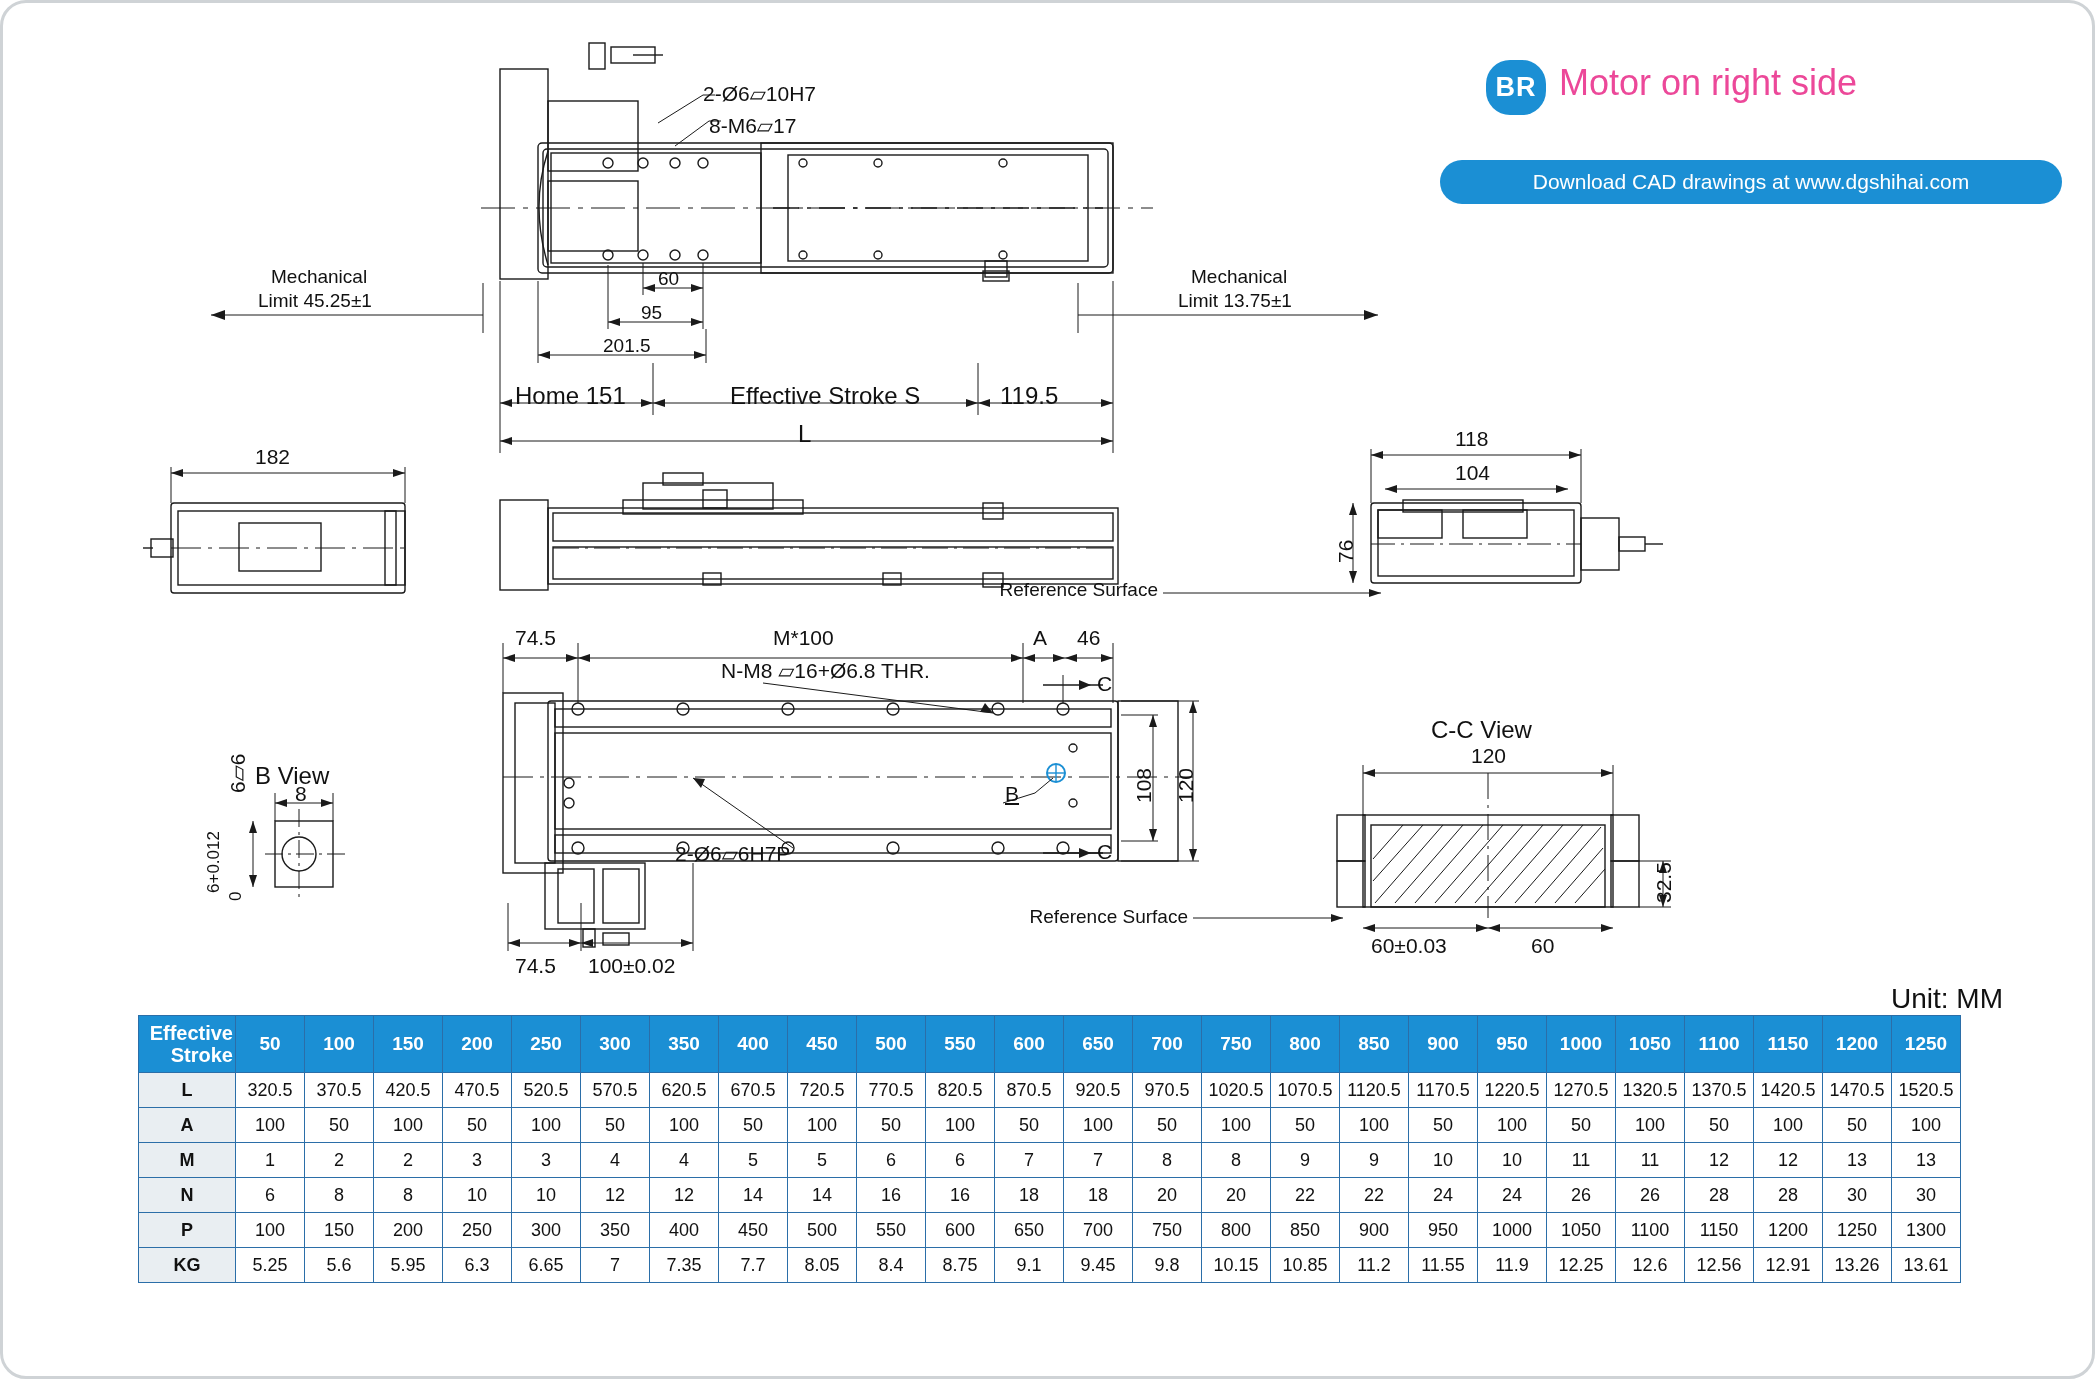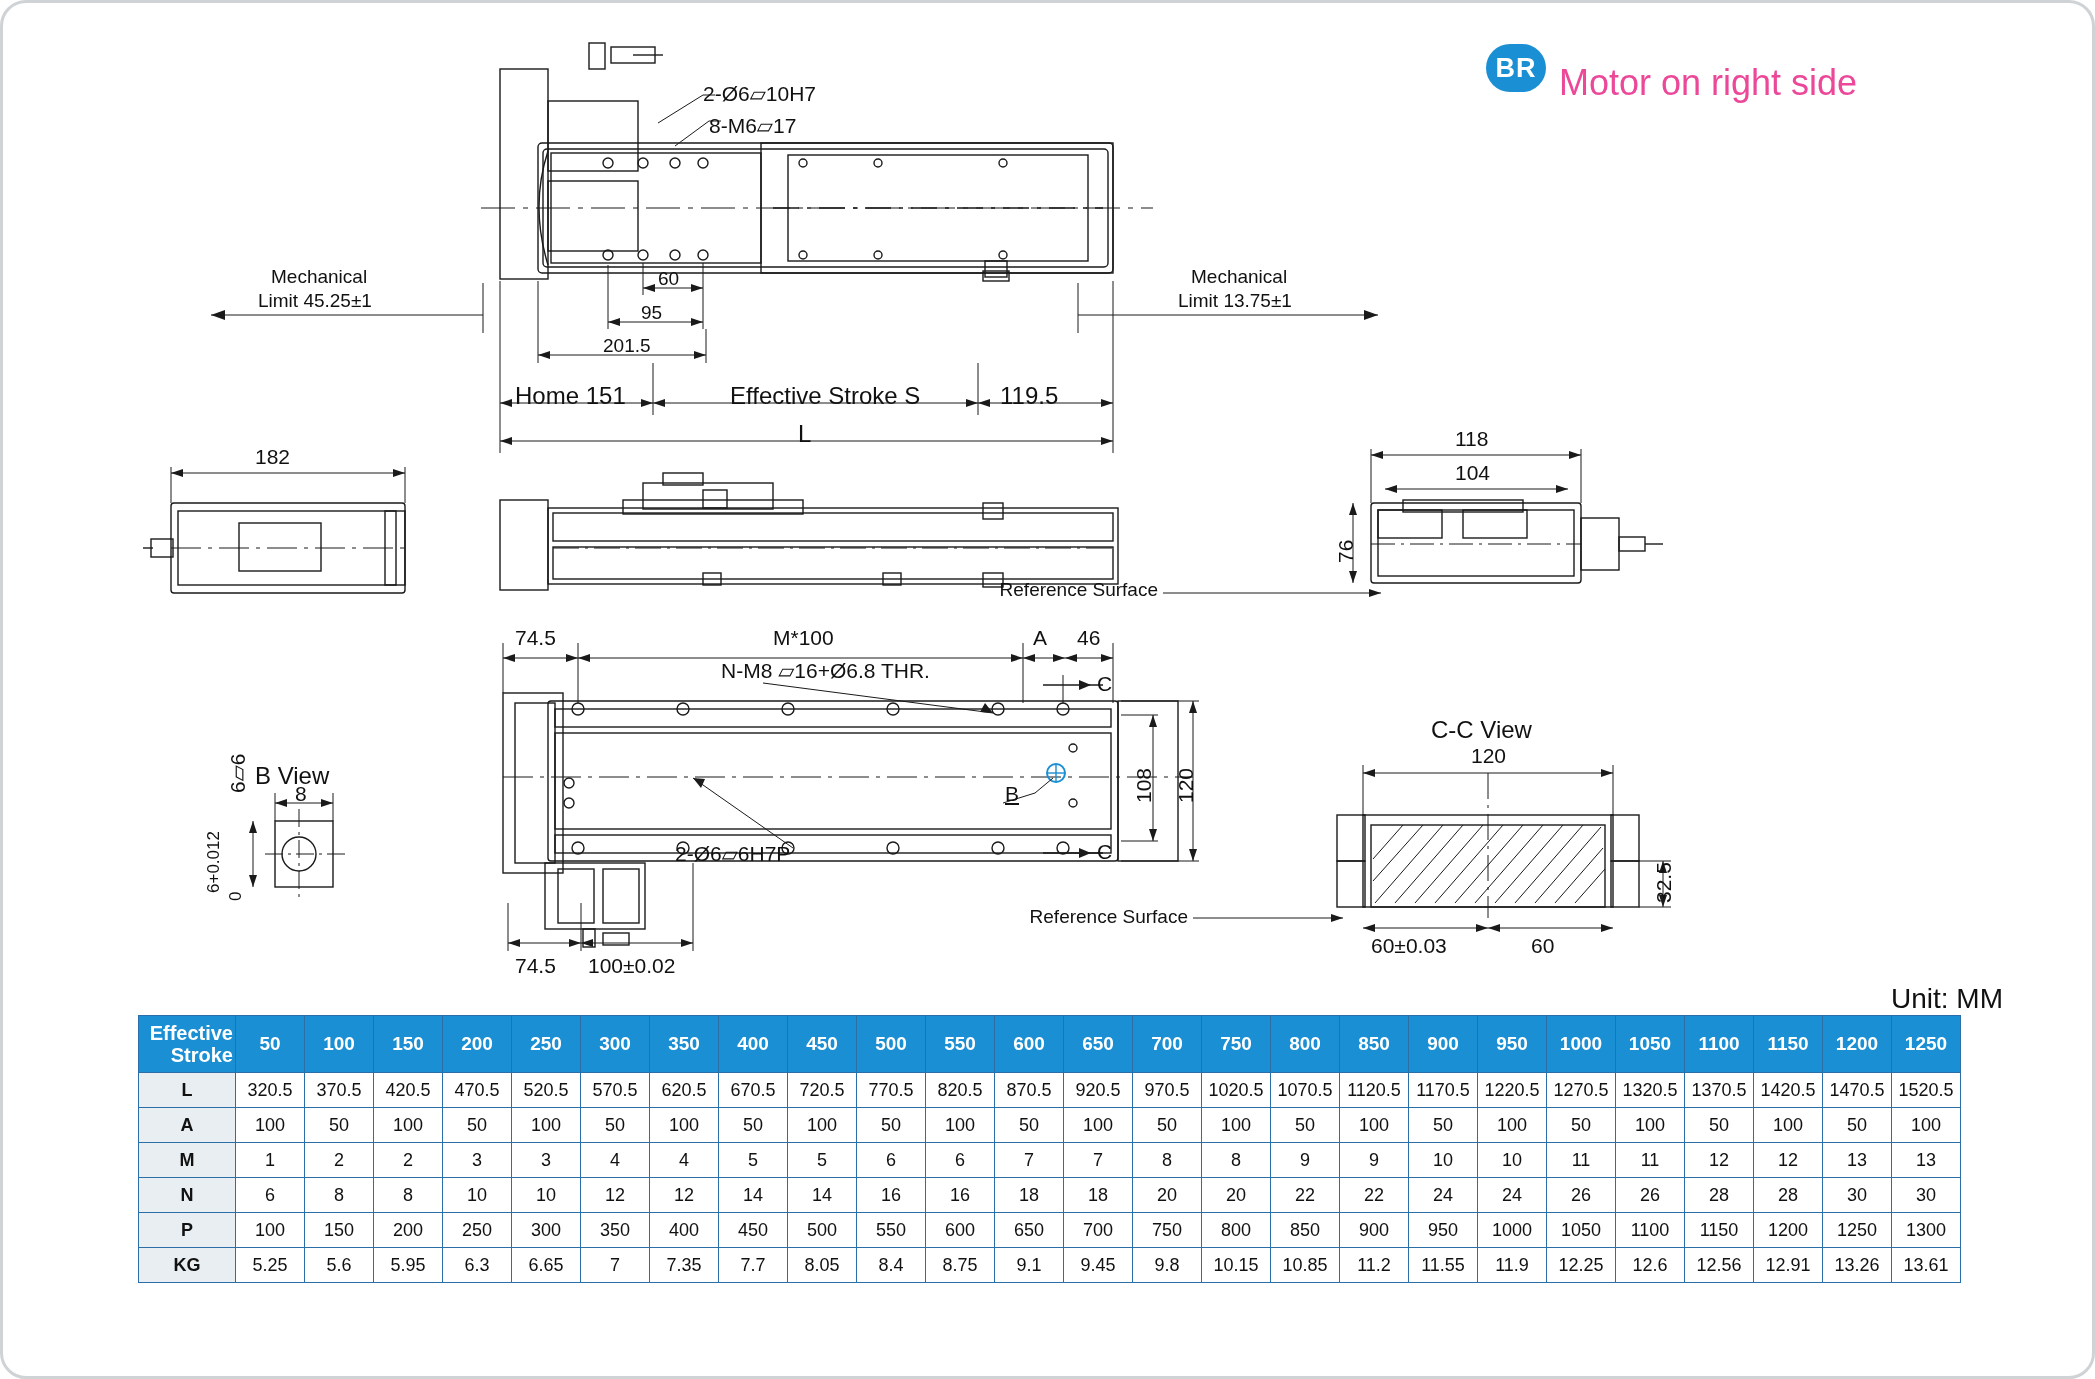--- a/index.html
+++ b/index.html
@@ -12,22 +12,22 @@
   }
   .page{
     position:relative;width:2095px;height:1379px;
     box-sizing:border-box;
     border:3px solid #cfd3d6;border-radius:26px;
     background:#fff;
   }
   .abs{position:absolute;}
   
   .br-badge{
-    position:absolute;left:1483px;top:41px;
-    width:60px;height:48px;border-radius:24px;
+    position:absolute;left:1483px;top:57px;
+    width:60px;height:55px;border-radius:24px;
     background:#1b8fd4;color:#fff;
     font-size:27px;font-weight:bold;
     display:flex;align-items:center;justify-content:center;
     letter-spacing:1px;
   }
   .br-title{
     position:absolute;left:1556px;top:59px;
     font-size:36px;color:#ec4899;font-weight:400;
     white-space:nowrap;
   }
@@ -77,20 +77,21 @@
   }
   .tbl td.val{width:64px;}
 </style>
 </head>
 <body>
 
 <div class="page">
 
   <div class="br-badge">BR</div>
   <div class="br-title">Motor on right side</div>
+  <div class="cad-bar">Download CAD drawings at www.dgshihai.com</div>
   <div class="unit-label">Unit: MM</div>
 
   <svg class="draw" viewBox="0 0 2095 1379">
     <g stroke="#1a1a1a" fill="none" stroke-width="1.4">
 
       <rect x="497" y="66" width="48" height="210"></rect>
       <rect x="545" y="98" width="90" height="70"></rect>
       <rect x="545" y="178" width="90" height="70"></rect>
       <rect x="586" y="40" width="16" height="26"></rect>
       <rect x="608" y="44" width="44" height="16"></rect>

